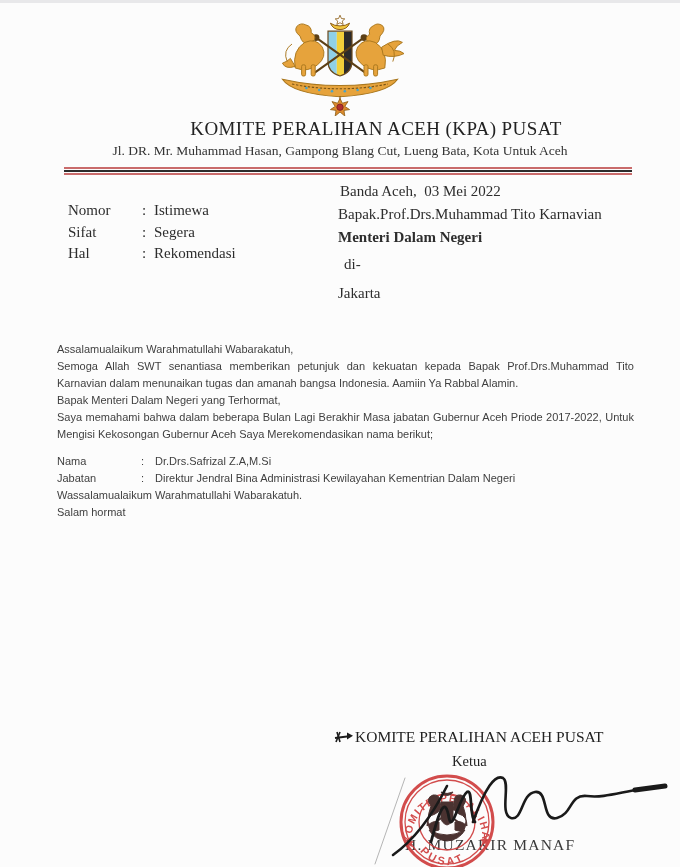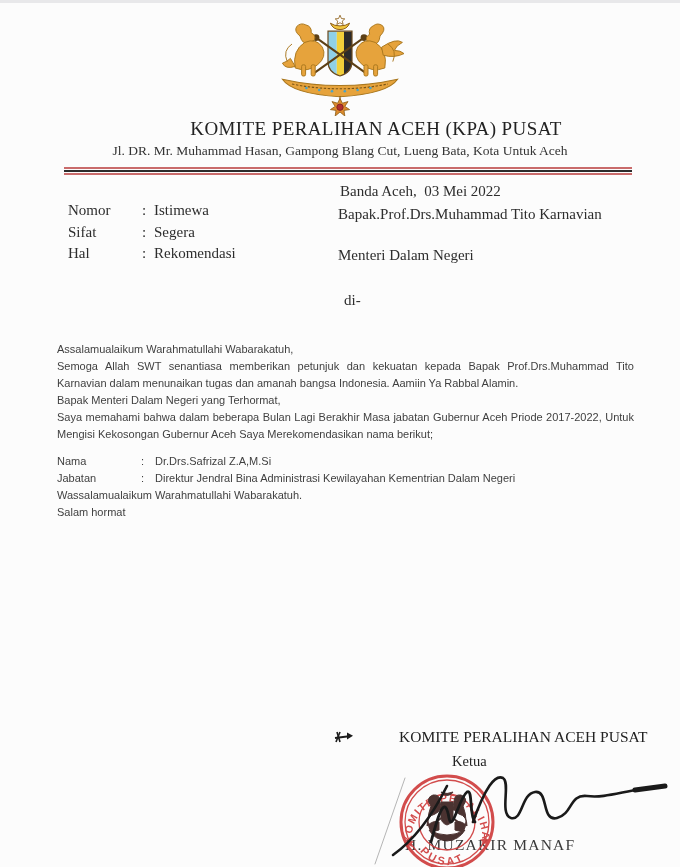--- a/index.html
+++ b/index.html
@@ -24,41 +24,41 @@
   .lh-rule .gap{height:1px;background:transparent;}
   .lh-rule .blk{height:2.5px;background:#2b2b2b;}
   
   .date-line{position:absolute;left:340px;top:183px;font-size:15px;white-space:pre;}
   .meta-left{position:absolute;left:68px;top:200px;font-size:15px;line-height:21.5px;}
   .meta-row{display:flex;}
   .meta-row .lbl{width:74px;}
   .meta-row .col{width:12px;}
   .recipient{position:absolute;left:338px;top:204px;font-size:15px;}
   .recipient .r-line{line-height:21.5px;}
-  .recipient .r-title{font-weight:normal;margin-top:19px;}
-  .recipient .r-di{margin-top:24px;padding-left:6px;}
+  .recipient .r-title{font-weight:bold;margin-top:1px;}
+  .recipient .r-di{margin-top:6px;padding-left:6px;}
   .recipient .r-city{margin-top:7px;}
   
   .body{
     position:absolute;left:57px;top:341px;width:577px;
     font-family:Liberation Sans, sans-serif;font-size:11px;
     line-height:17px;color:#3f3f3f;
   }
   .body p{margin:0;}
   .just{text-align:justify;}
   .nm-block{margin-top:10px;}
   .nm-row{display:flex;}
   .nm-row .lbl{width:84px;}
   .nm-row .col{width:14px;}
   .statement{margin-top:6px;}
   .closing{margin-top:16px;}
   
   .sig-org{
     position:absolute;left:334px;top:728px;font-size:15.5px;color:#222;
-    display:flex;align-items:center;gap:44px;
+    display:flex;align-items:center;
   }
   .sig-org .txt{margin-left:1px;}
   .sig-role{position:absolute;left:452px;top:753px;font-size:14.5px;color:#222;}
   .sig-name{
     position:absolute;left:405px;top:836px;font-size:15.5px;letter-spacing:1.2px;
     color:#3a3a3a;z-index:1;
   }
   .stamp{position:absolute;left:387px;top:762px;width:120px;height:120px;z-index:2;opacity:.92;}
   .sig-ink{position:absolute;left:335px;top:738px;width:345px;height:129px;z-index:3;}
   .arrow-glyph{width:20px;height:14px;}
@@ -156,20 +156,21 @@
       <span class="lbl">Hal</span>
       <span class="col">:</span>
       <span>Rekomendasi</span>
     </div>
   </div>
 
   <div class="recipient">
     <div class="r-line">Bapak.Prof.Drs.Muhammad Tito Karnavian</div>
     <div class="r-line r-title">Menteri Dalam Negeri</div>
     <div class="r-line r-di">di-</div>
+    <div class="r-line r-city">Jakarta</div>
   </div>
 
   <div class="body">
     <p>Assalamualaikum Warahmatullahi Wabarakatuh,</p>
     <p class="just">Semoga Allah SWT senantiasa memberikan petunjuk dan kekuatan kepada Bapak Prof.Drs.Muhammad Tito Karnavian dalam menunaikan tugas dan amanah bangsa Indonesia. Aamiin Ya Rabbal Alamin.</p>
     <p>Bapak Menteri Dalam Negeri yang Terhormat,</p>
     <p class="just">Saya memahami bahwa dalam beberapa Bulan Lagi Berakhir Masa jabatan Gubernur Aceh Priode 2017-2022, Untuk Mengisi Kekosongan Gubernur Aceh Saya Merekomendasikan nama berikut;</p>
     <div class="nm-block">
       <div class="nm-row">
         <span class="lbl">Nama</span>

